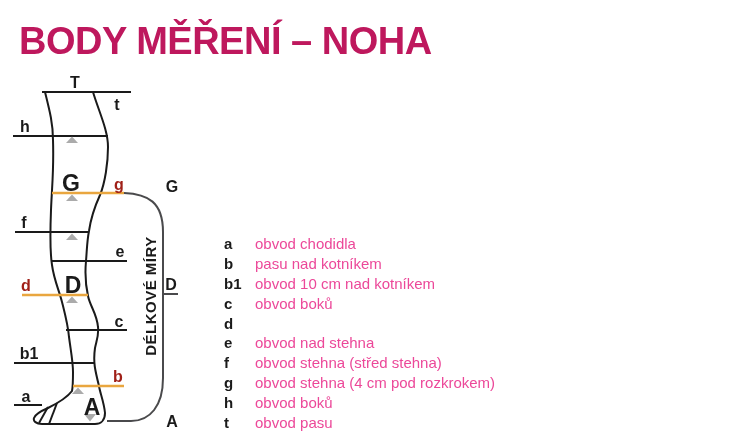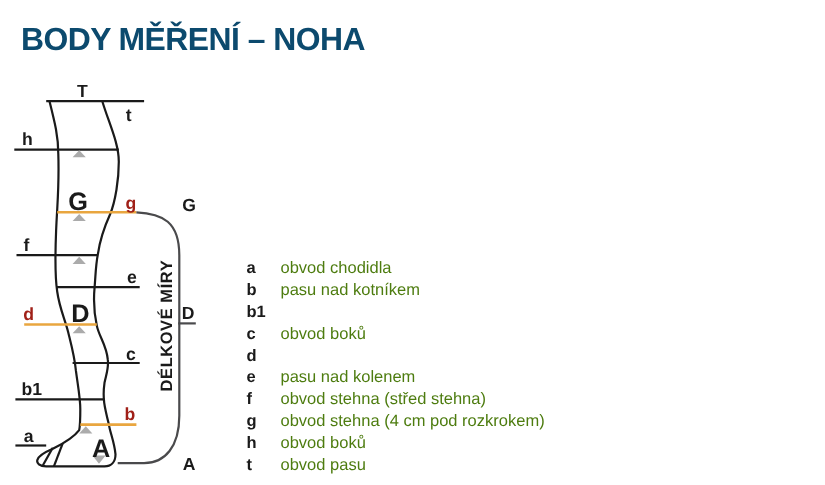--- a/index.html
+++ b/index.html
@@ -9,42 +9,42 @@
     --bracket-gray:#4A4A4C;
     --line-black:#1A1A1A;
   }
   html,body{margin:0;padding:0;background:#fff;}
   .canvas{
     position:relative;width:750px;height:441px;background:#fff;overflow:hidden;
     font-family:"Liberation Sans",sans-serif;
   }
   .title{
     position:absolute;left:19px;top:20px;margin:0;
-    font-size:29px;font-weight:bold;color:#0c4a6e;letter-spacing:-0.5px;
+    font-size:38px;font-weight:bold;color:#be185d;letter-spacing:-0.5px;
     white-space:nowrap;
   }
   .diagram-svg{position:absolute;left:0;top:0;}
   .stroke-black{stroke:var(--line-black);stroke-width:2;fill:none;stroke-linecap:butt;stroke-linejoin:round;}
   .stroke-orange{stroke:var(--accent-orange);stroke-width:2.4;fill:none;}
   .stroke-bracket{stroke:var(--bracket-gray);stroke-width:2;fill:none;}
   .tri{fill:var(--marker-gray);stroke:none;}
   text{font-family:"Liberation Sans",sans-serif;}
   text.small{font-size:16px;font-weight:bold;fill:var(--line-black);}
   text.big{font-size:23px;font-weight:bold;fill:var(--line-black);}
   text.red{fill:var(--accent-red);}
   text.vertical{font-size:15px;font-weight:bold;fill:var(--line-black);letter-spacing:0.5px;}
   .legend{
     position:absolute;left:224px;top:234px;
   }
   .legend-row{
     display:flex;height:19.8px;align-items:center;
     font-size:15px;color:#222;white-space:nowrap;
   }
   .legend-key{width:31px;font-weight:bold;color:#1A1A1A;}
-  .legend-label{color:#4d7c0f;}
+  .legend-label{color:#ec4899;}
 </style>
 </head>
 <body>
 
 <div class="canvas">
 
   <h1 class="title">BODY MĚŘENÍ – NOHA</h1>
 
   <svg class="diagram-svg" width="200" height="441" viewBox="0 0 200 441">
 
@@ -131,31 +131,32 @@
     <div class="legend-row">
       <span class="legend-key">a</span>
       <span class="legend-label">obvod chodidla</span>
     </div>
     <div class="legend-row">
       <span class="legend-key">b</span>
       <span class="legend-label">pasu nad kotníkem</span>
     </div>
     <div class="legend-row">
       <span class="legend-key">b1</span>
+      <span class="legend-label">obvod 10 cm nad kotníkem</span>
     </div>
     <div class="legend-row">
       <span class="legend-key">c</span>
       <span class="legend-label">obvod boků</span>
     </div>
     <div class="legend-row">
       <span class="legend-key">d</span>
     </div>
     <div class="legend-row">
       <span class="legend-key">e</span>
-      <span class="legend-label">pasu nad kolenem</span>
+      <span class="legend-label">obvod nad stehna</span>
     </div>
     <div class="legend-row">
       <span class="legend-key">f</span>
       <span class="legend-label">obvod stehna (střed stehna)</span>
     </div>
     <div class="legend-row">
       <span class="legend-key">g</span>
       <span class="legend-label">obvod stehna (4 cm pod rozkrokem)</span>
     </div>
     <div class="legend-row">

